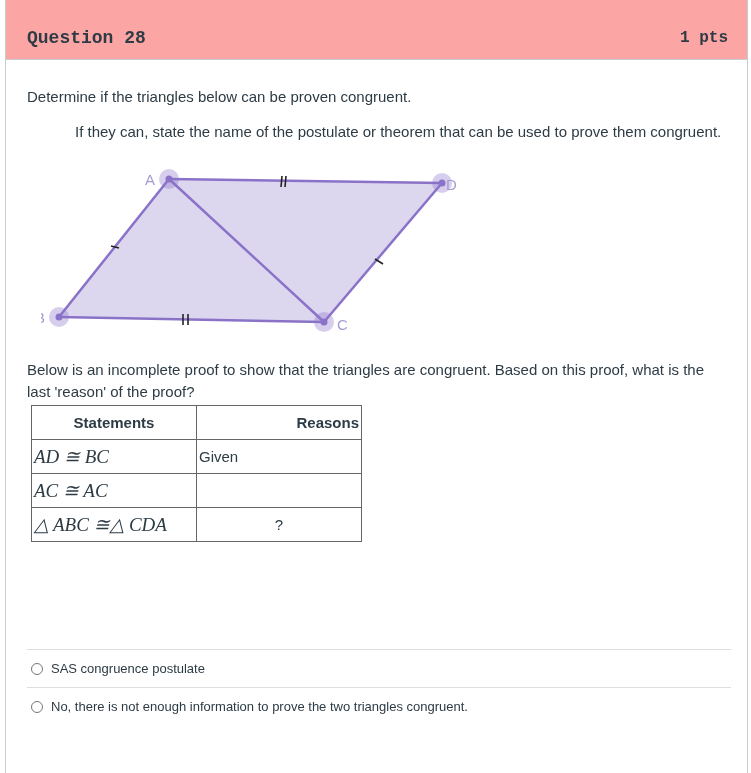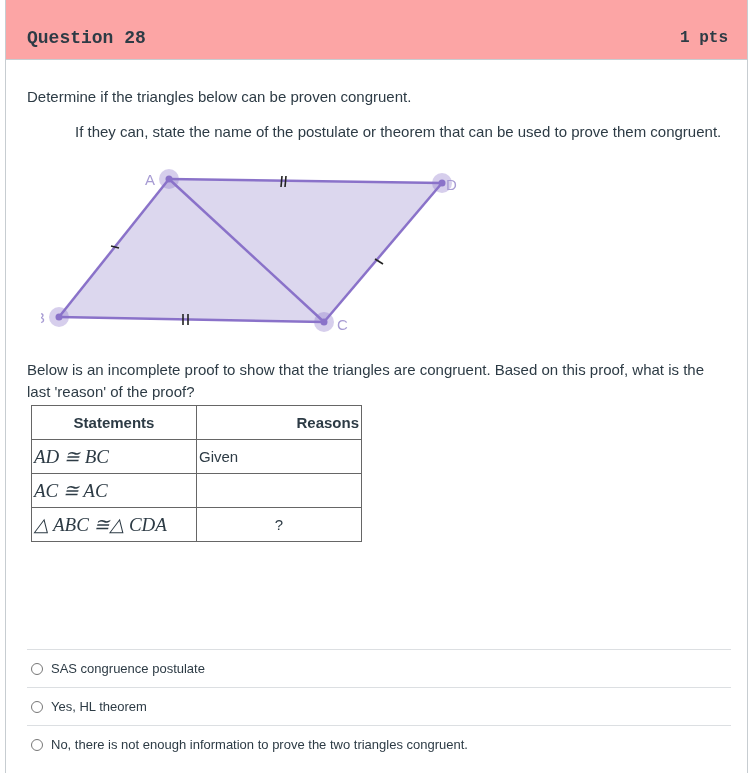--- a/index.html
+++ b/index.html
@@ -96,21 +96,17 @@
     </tbody>
       </table>
 
     <div class="answers">
       <div class="ans">
         <span class="radio"></span>
         <span>SAS congruence postulate</span>
       </div>
       <div class="ans">
         <span class="radio"></span>
-        <span>Yes, HL theorem</span>
-      </div>
-      <div class="ans">
-        <span class="radio"></span>
         <span>No, there is not enough information to prove the two triangles congruent.</span>
       </div>
     </div>
   </div>
 </div>
 
 </body></html>

